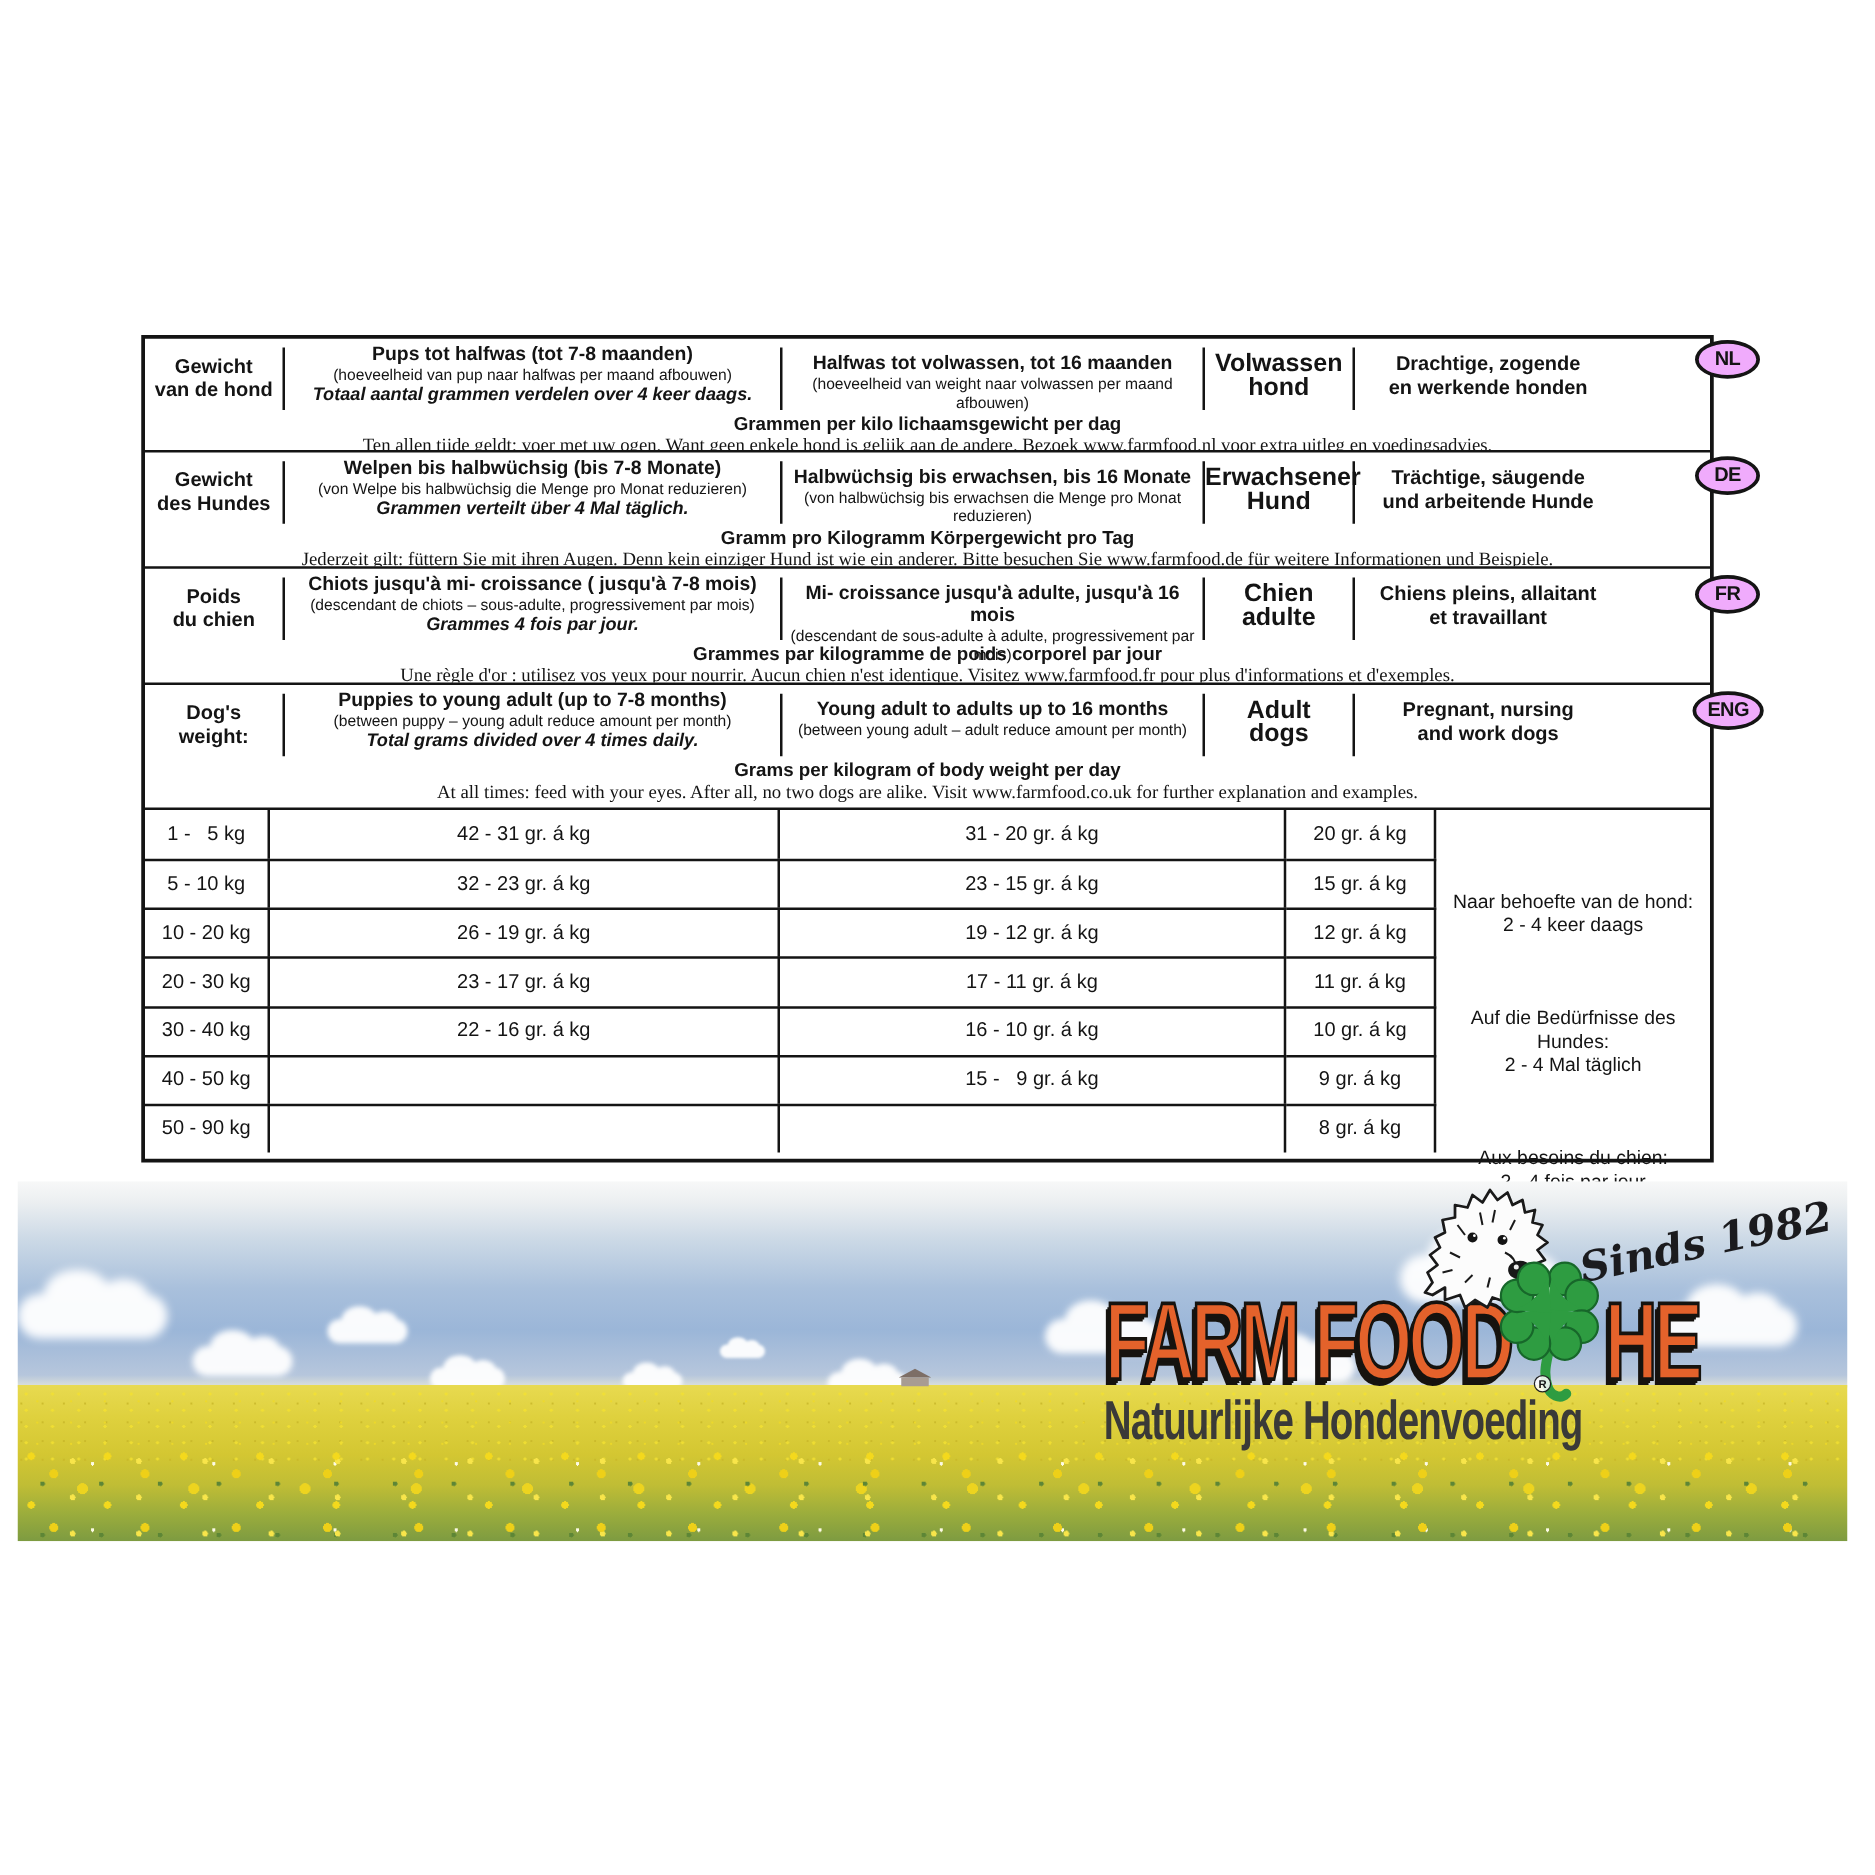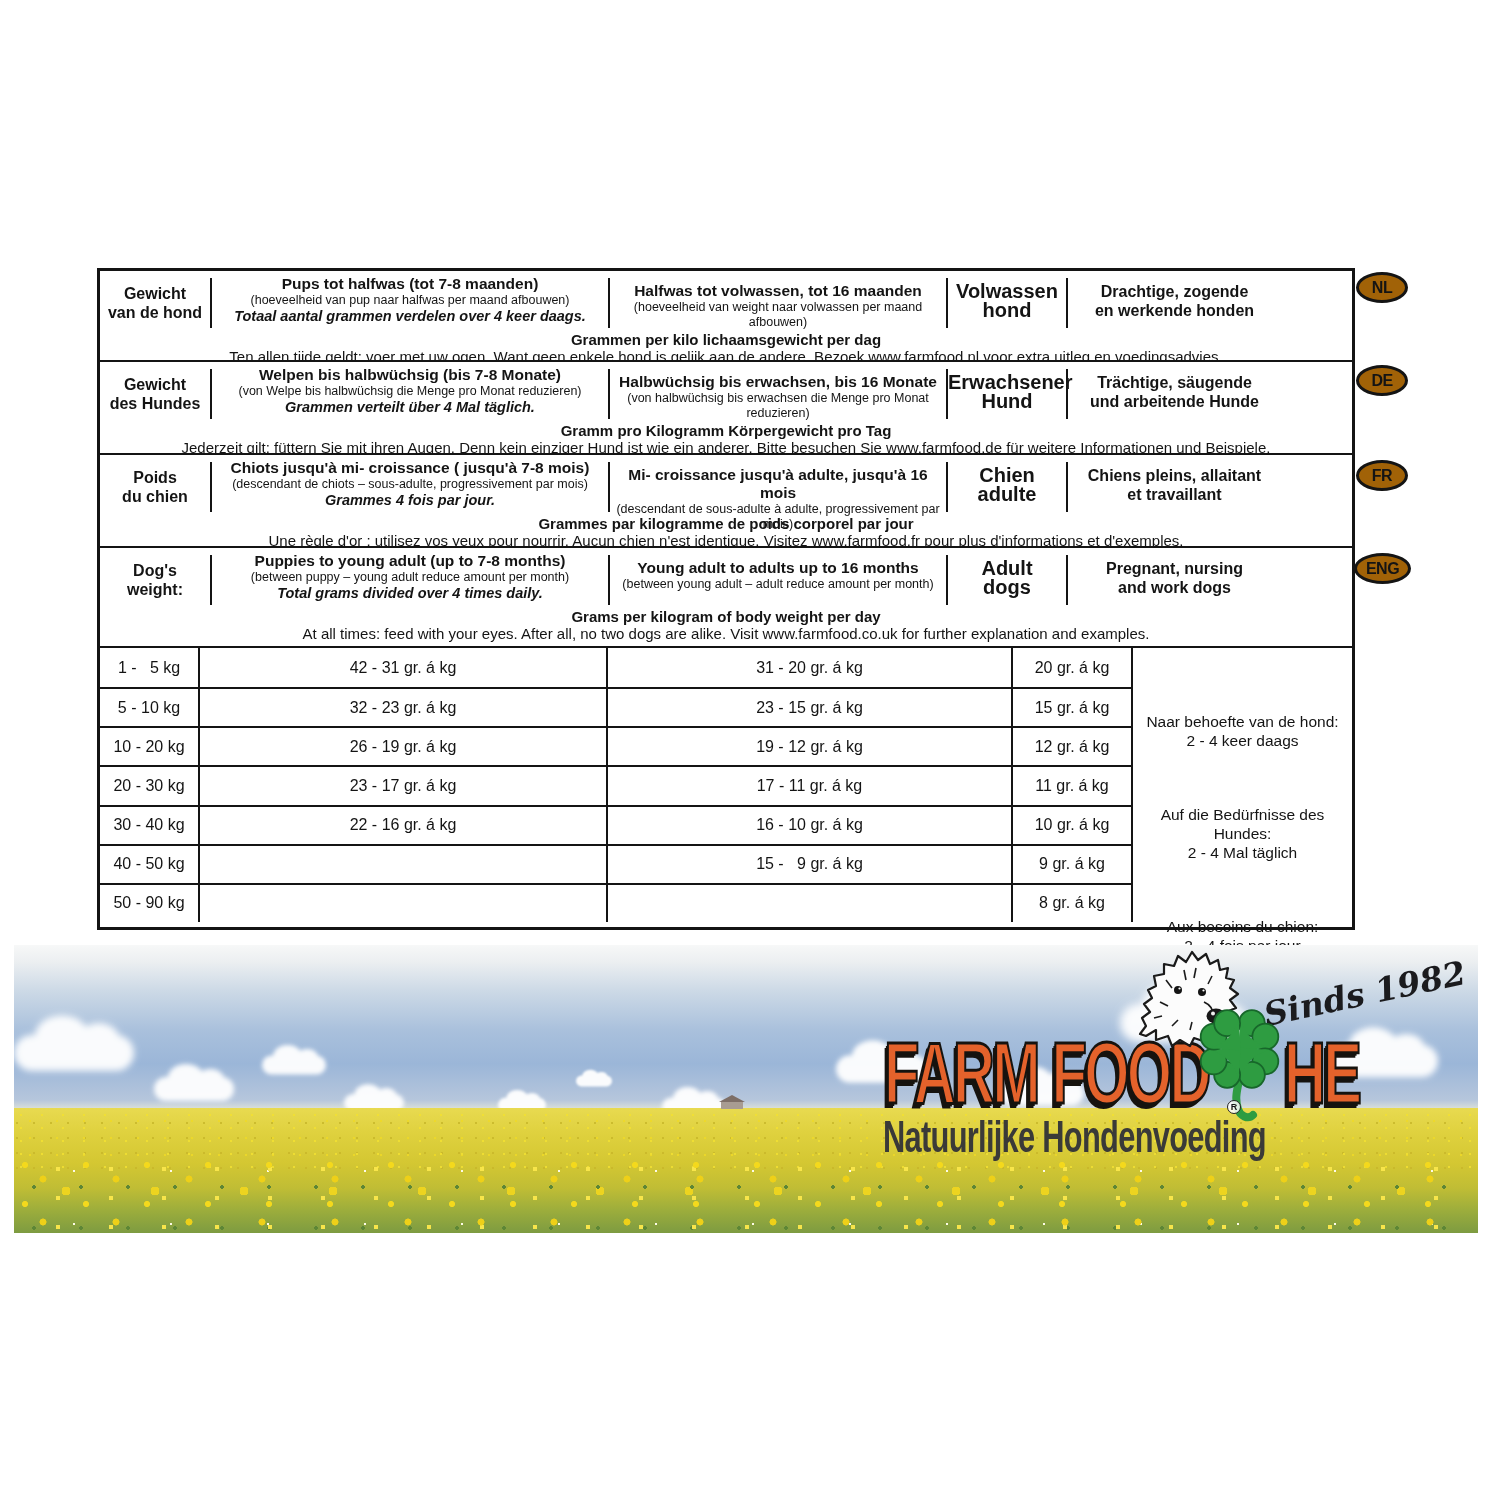--- a/index.html
+++ b/index.html
@@ -1,52 +1,52 @@
 <!DOCTYPE html>
 <html><head>
 <meta charset="utf-8">
 <style>
   html,body { margin:0; padding:0; background:#fff; }
   .page { position:relative; width:1500px; height:1500px; background:#fff;
           font-family:"Liberation Sans", sans-serif; color:#141414; overflow:hidden; }
 
   
-  .ftable { position:absolute; left:97px; top:268px; width:1258px; height:662px;
+  .ftable { position:absolute; left:113px; top:268px; width:1258px; height:662px;
             border:3px solid #141414; box-sizing:border-box; background:#fff; }
   .lang-block { box-sizing:border-box; border-bottom:2px solid #141414; overflow:hidden; padding-top:2px; }
   .lb-nl { height:91px; } .lb-de { height:93px; } .lb-fr { height:93px; } .lb-eng { height:100px; }
   .lang-top { display:flex; height:57px; }
   .col { text-align:center; box-sizing:border-box; flex:none; }
   .col1 { width:110px; font-weight:bold; font-size:16px; line-height:19px; padding-top:11px; white-space:pre-line; }
   .col2 { width:396px; padding-top:2px; }
   .col3 { width:336px; padding-top:9px; }
   .col4 { width:118px; font-weight:bold; font-size:20px; line-height:19px; padding-top:9px; white-space:pre-line; }
   .col5 { width:213px; font-weight:bold; font-size:16px; line-height:19px; padding-top:9px; white-space:pre-line; }
   .vdiv { width:2px; height:50px; margin-top:5px; background:#141414; flex:none; }
   .h1 { font-weight:bold; font-size:15.5px; line-height:18px; }
   .h2 { font-size:12.5px; line-height:15px; }
   .h3 { font-weight:bold; font-style:italic; font-size:14.5px; line-height:17px; }
   .grams  { text-align:center; font-weight:bold; font-size:15px; line-height:17px; margin-top:1px; }
-  .advice { text-align:center; font-size:15px; line-height:18px; }
+  .advice { text-align:center; font-size:15px; line-height:18px;font-family:Liberation Serif, serif; }
 
   
   .dgrid { display:grid; grid-template-columns:100px 408px 405px 120px 1fr;
            grid-template-rows:repeat(7,1fr); height:274px; }
   .dc { border-top:2px solid #141414; border-right:2px solid #141414;
         display:flex; align-items:center; justify-content:center;
         font-size:16px; white-space:pre; }
   .dc.wcol { grid-column:1; }
   .dgrid > .dc:nth-child(-n+5) { border-top:0; }
   .notes { grid-column:5; grid-row:1 / span 7; border-top:0; border-right:0;
            display:block; text-align:center; font-size:15.5px; line-height:19px; padding-top:26px; }
   .notes p { margin:0 12px 17px; white-space:pre-line; }
 
   
   .badge { position:absolute; width:52px; height:31px; border:3px solid #141414; border-radius:50%;
-           background:#a16207; box-sizing:border-box; display:flex; align-items:center; justify-content:center;
+           background:#f0abfc; box-sizing:border-box; display:flex; align-items:center; justify-content:center;
            font-weight:bold; font-size:16px; letter-spacing:-0.5px; }
   .bg-nl  { left:1356px; top:272px; }
   .bg-de  { left:1356px; top:365px; }
   .bg-fr  { left:1356px; top:460px; }
   .bg-eng { left:1354px; top:553px; width:57px; }
 
   
   .photo { position:absolute; left:14px; top:945px; width:1464px; height:288px; overflow:hidden; }
   .sky { position:absolute; left:0; right:0; top:0; height:165px;
          background:linear-gradient(180deg,#f7f8f8 0%, #eceff1 10%, #ccd9e6 28%, #a9c0dc 52%, #9bb6d8 72%, #b6c6dc 94%, #dfe3d9 100%); }

